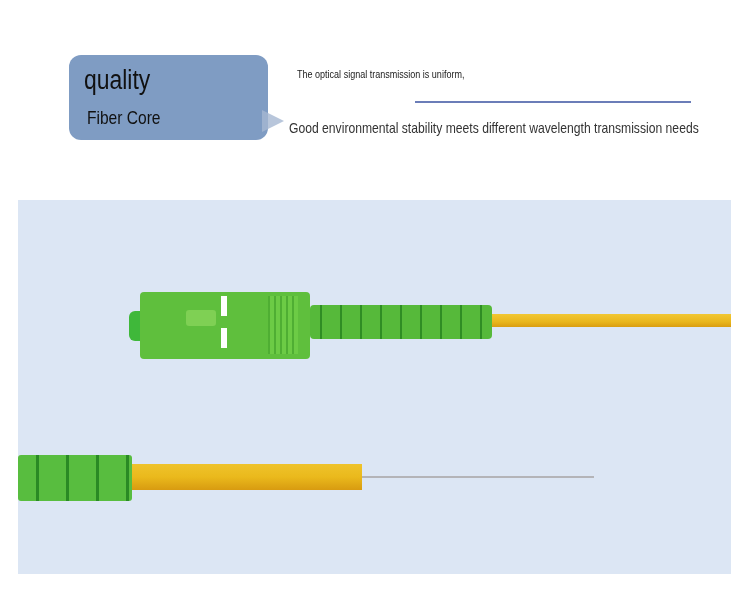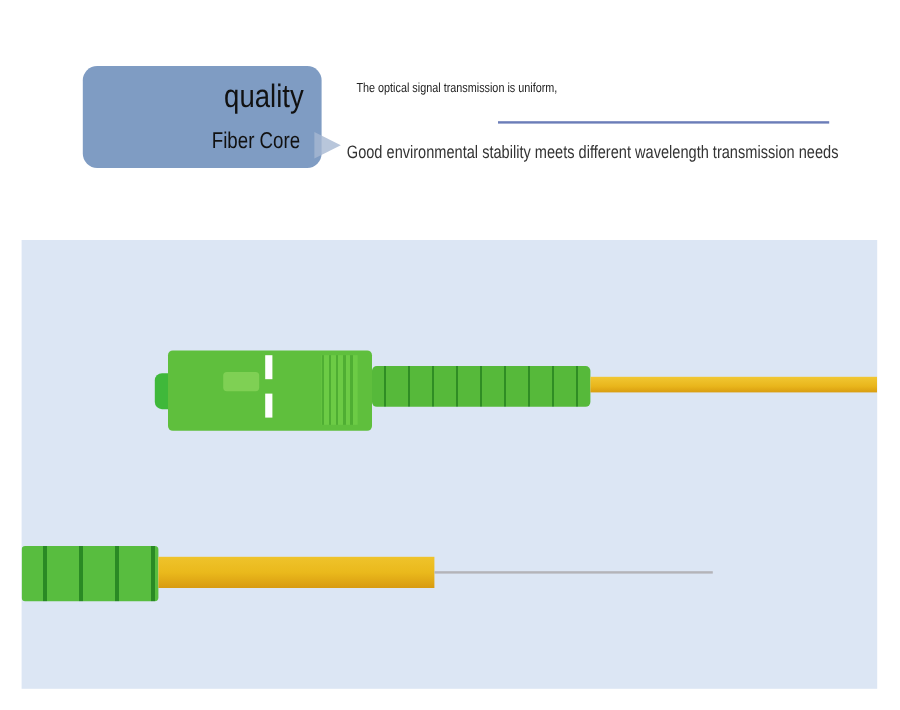--- a/index.html
+++ b/index.html
@@ -1,17 +1,17 @@
 <!DOCTYPE html>
 <html><head>
   <meta charset="utf-8">
   <style>
     * { box-sizing: border-box; margin: 0; padding: 0; }
     body { width: 750px; height: 592px; background: #ffffff; position: relative; overflow: hidden; font-family: "Liberation Sans", sans-serif; }
-    .bubble { position: absolute; left: 69px; top: 55px; width: 199px; height: 85px; background: #7f9cc3; border-radius: 12px; text-align: right; }
+    .bubble { position: absolute; left: 69px; top: 55px; width: 199px; height: 85px; background: #7f9cc3; border-radius: 12px; text-align: left; }
     .bubble-tail { position: absolute; left: 262px; top: 110px; width: 0; height: 0; border-left: 22px solid #a6b8d2; border-top: 11px solid transparent; border-bottom: 11px solid transparent; opacity: 0.8; }
     .bubble-title { position: absolute; left: 0; right: 0; top: 10px; font-size: 27px; color: #111; font-family: "Liberation Sans Narrow", "Liberation Sans", sans-serif; transform: scaleX(0.85); letter-spacing: 0px; }
     .bubble-sub { position: absolute; left: 0; right: 0; top: 52px; font-size: 19px; color: #111; transform: scaleX(0.82); }
     .line1 { position: absolute; left: 297px; top: 68px; font-size: 11px; color: #222; transform: scaleX(0.82); transform-origin: left; white-space: nowrap; }
     .divider { position: absolute; left: 415px; top: 101px; width: 276px; height: 2px; background: #6b7db8; }
     .line2 { position: absolute; left: 289px; top: 119px; font-size: 15px; color: #333; transform: scaleX(0.81); transform-origin: left; white-space: nowrap; }
     .panel { position: absolute; left: 18px; top: 200px; width: 713px; height: 374px; background: #dce6f4; overflow: hidden; }
     
     .c1-cap { position: absolute; left: 111px; top: 111px; width: 20px; height: 30px; background: #3fb83a; border-radius: 6px; }
     .c1-body { position: absolute; left: 122px; top: 92px; width: 170px; height: 67px; background: #5fbf3d; border-radius: 4px; }

